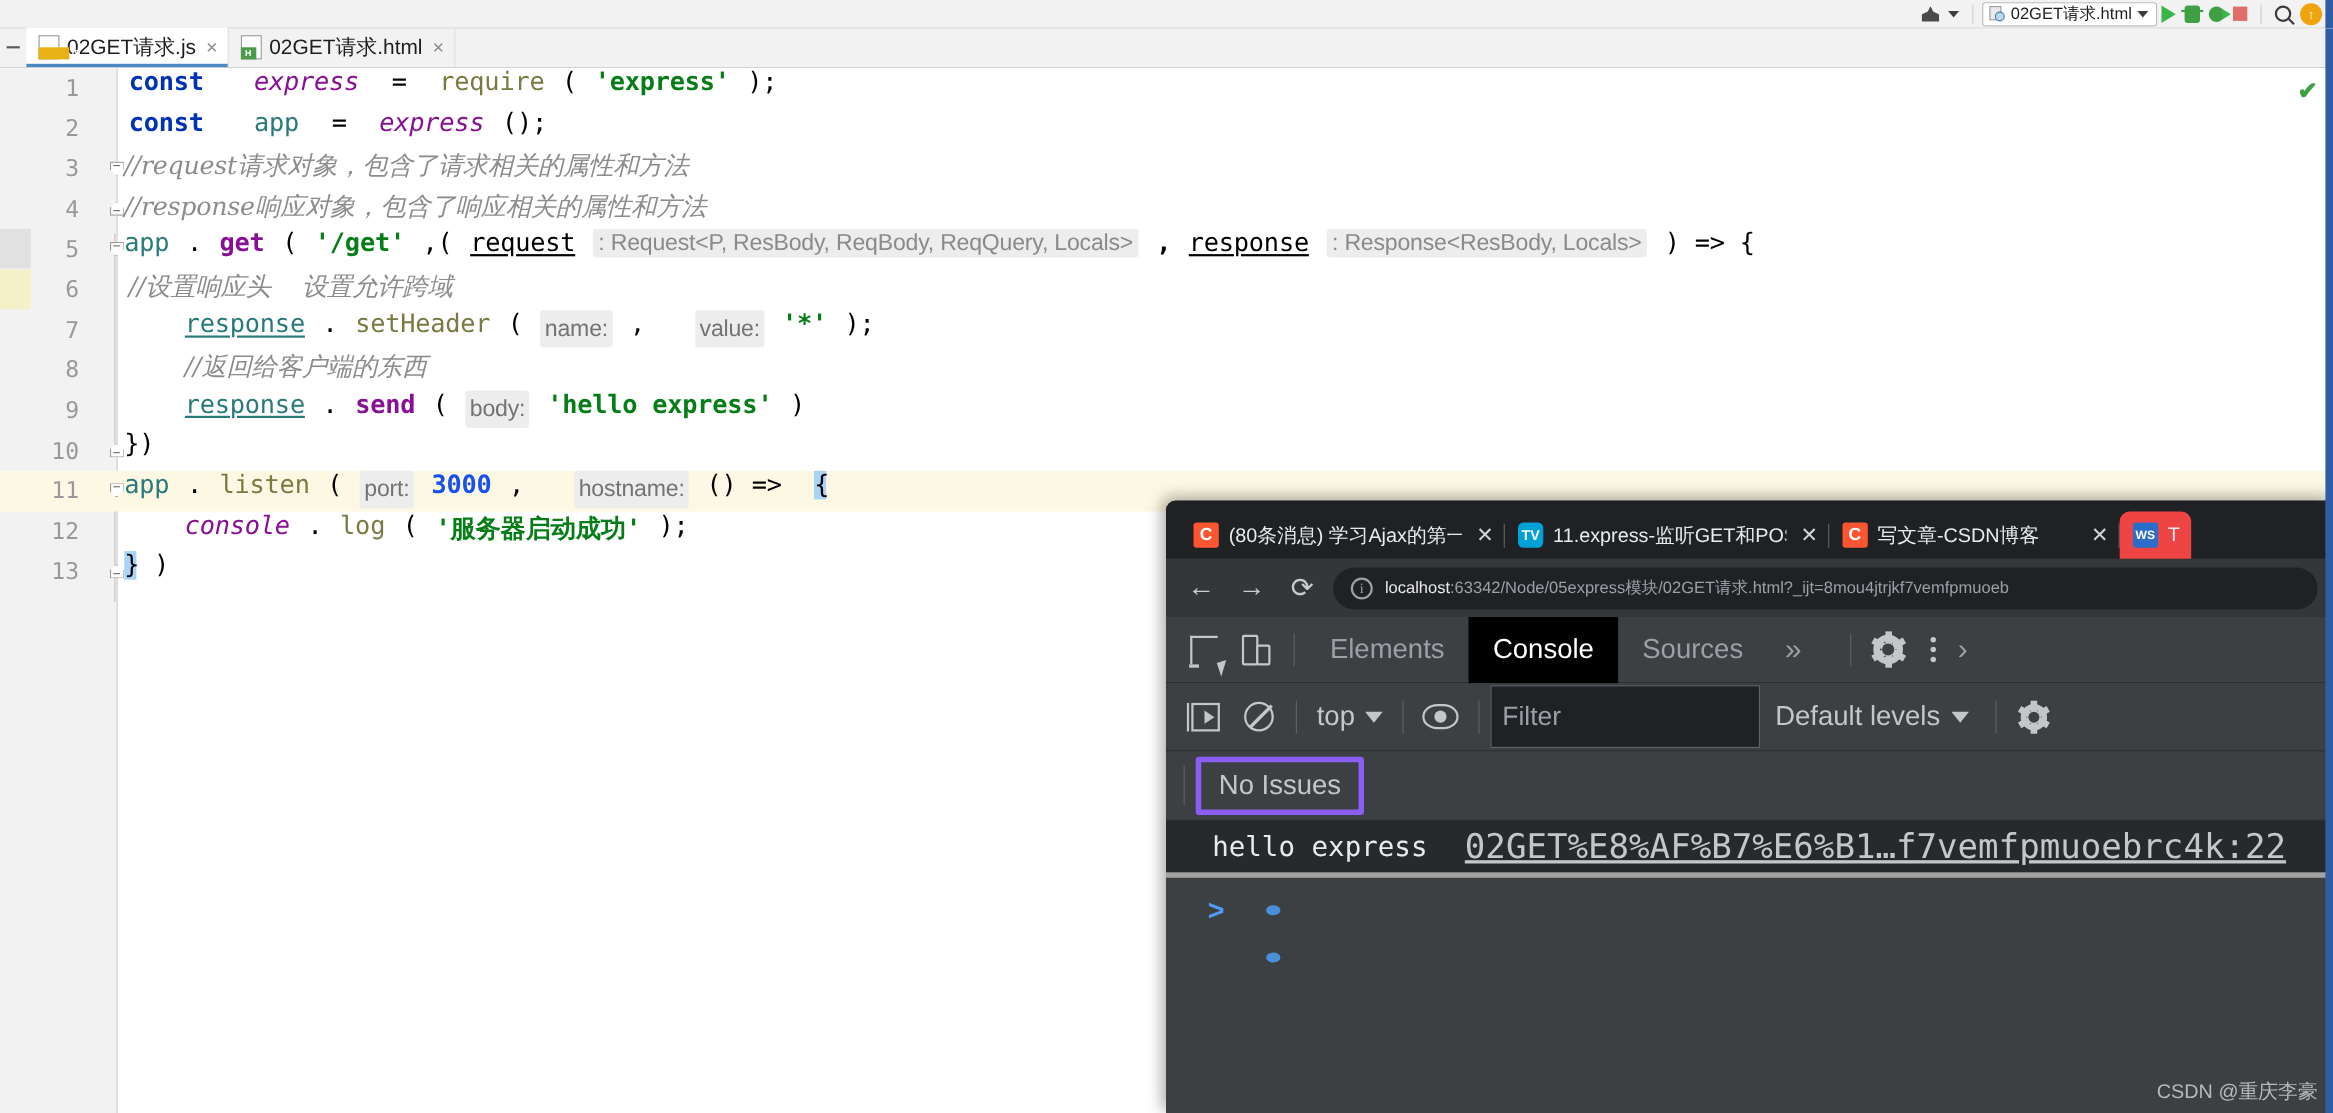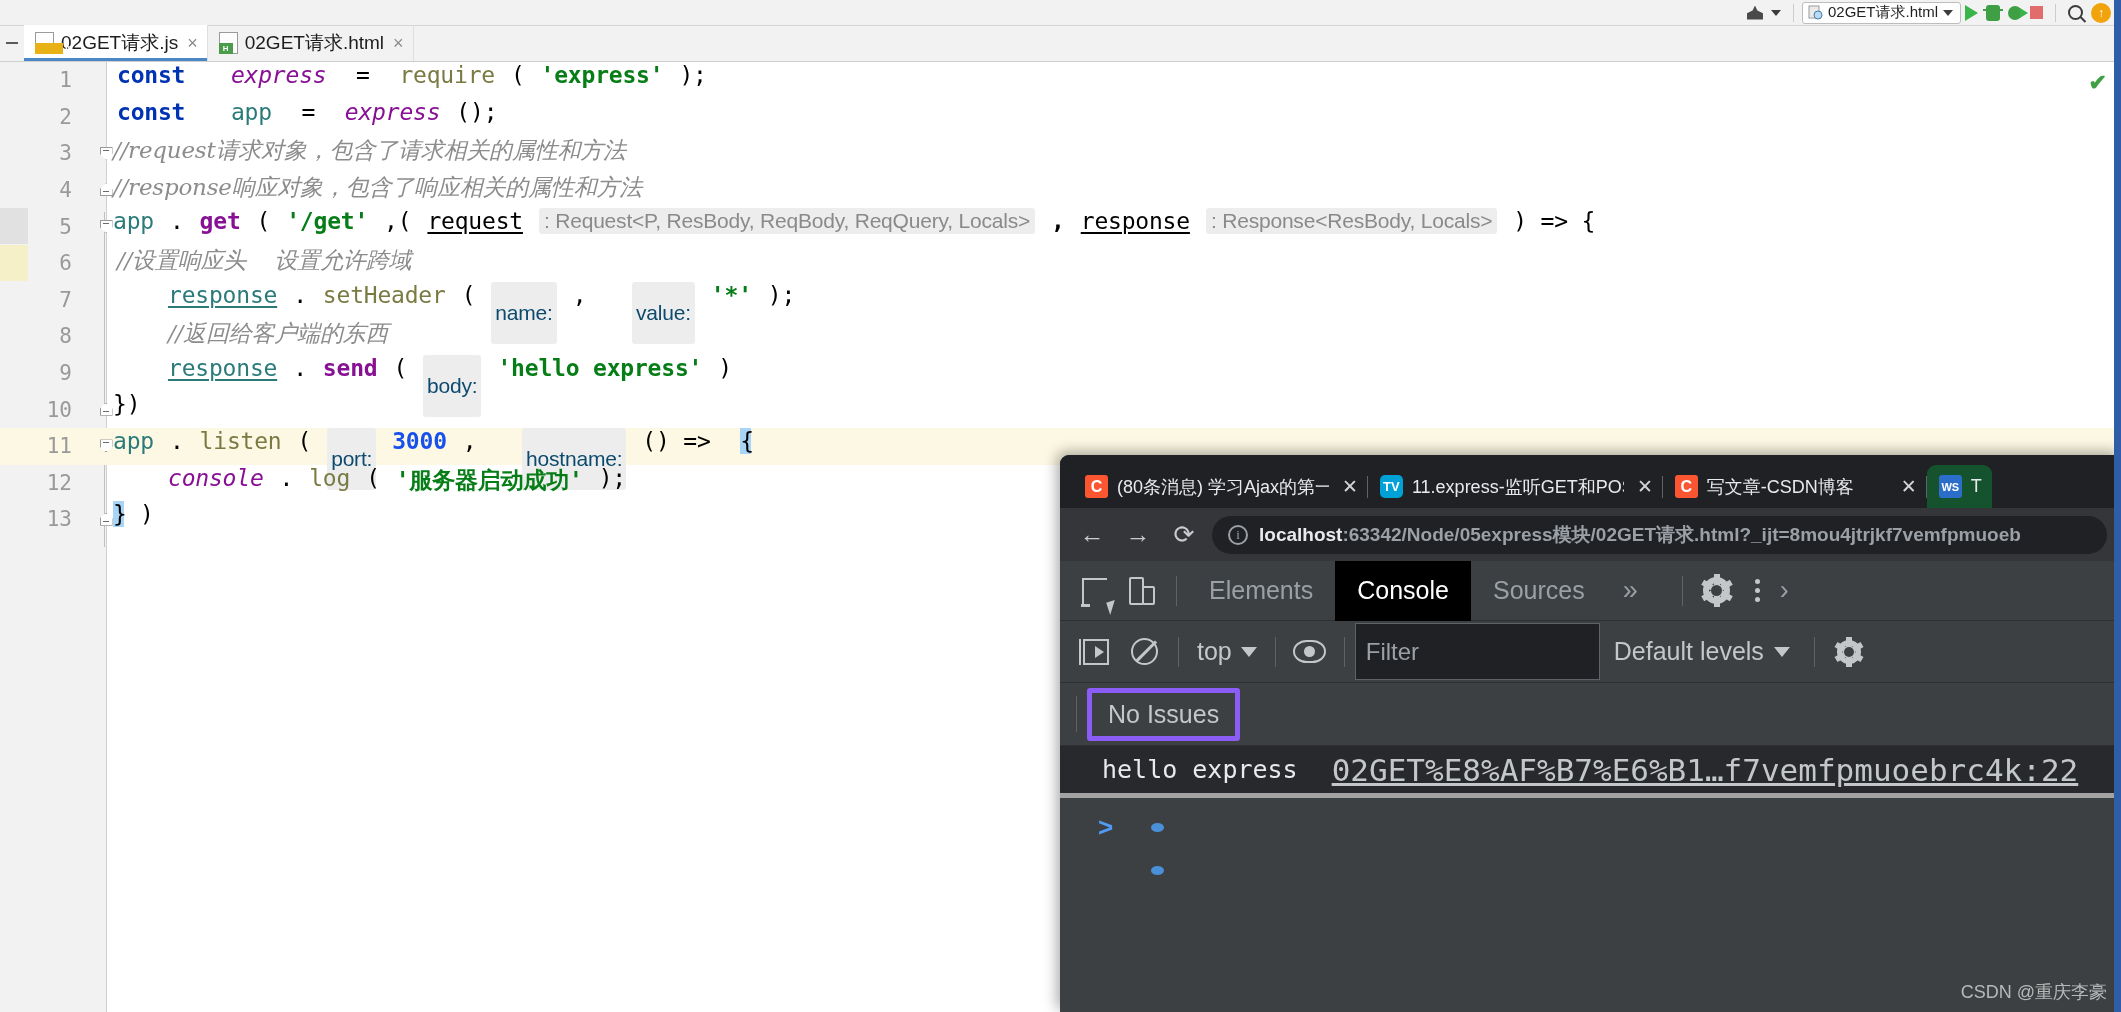--- a/index.html
+++ b/index.html
@@ -98,59 +98,59 @@
   .kw  { color:#0033b3; font-weight:bold; }
   .var { color:#871094; font-style:italic; }
   .fn  { color:#7a7a43; }
   .fnb { color:#871094; font-weight:bold; }
   .str { color:#067d17; font-weight:bold; }
   .num { color:#1750eb; font-weight:bold; }
   .pl  { color:#000000; }
   .ob  { color:#2a7a7a; }
   .cmt { color:#8c8c8c; font-style:italic; font-family:"DejaVu Serif", serif; }
   .hint {
-    color:#0c4a6e; font-weight:normal; background:#ededed; border-radius:3px;
-    padding:19px 4px; font-family:"Liberation Sans", sans-serif; font-size:21px;
+    color:#737373; font-weight:normal; background:#ededed; border-radius:3px;
+    padding:5px 4px; font-family:"Liberation Sans", sans-serif; font-size:21px;
   }
   .hint2 {
     color:#8a8a8a; background:#ededed; border-radius:3px; padding:1px 5px;
     font-family:"Liberation Sans", sans-serif; font-size:21px; font-weight:normal;
   }
   .uline { text-decoration:underline; text-underline-offset:3px; }
   .caret { display:inline-block; width:11px; background:#a8d4f5; }
   .check-ok{ position:absolute; right:14px; top:8px; color:#3f9f45; font-size:22px; font-weight:bold; }
 
   
   .chrome {
     position:absolute; left:1060px; top:455px; width:1061px; height:557px;
     background:#3c4043; box-shadow:-3px -3px 14px rgba(0,0,0,.34);
     border-top-left-radius:9px; overflow:hidden;
   }
   .ctabs { height:53px; background:#202124; display:flex; align-items:flex-end; padding-left:13px; }
   .ctab {
     height:43px; display:flex; align-items:center; gap:9px; padding:0 10px 0 12px;
     font-size:18px; color:#e8eaed; white-space:nowrap; position:relative; max-width:300px;
   }
-  .ctab.selected { background:#14532d; border-top-left-radius:9px; border-top-right-radius:9px;margin-top:20px; }
+  .ctab.selected { background:#ef4444; border-top-left-radius:9px; border-top-right-radius:9px;margin-top:20px; }
   .ctab .vsep{ position:absolute; right:0; top:11px; width:1px; height:22px; background:#5f6368; }
   .fav { width:23px; height:23px; border-radius:3px; flex:none; display:flex; align-items:center; justify-content:center; font-size:16px; font-weight:bold; color:#fff; }
   .fav.csdn { background:#fc5531; }
   .fav.bili { background:#00a1d6; border-radius:5px; color:#fff; font-size:13px; }
   .fav.wps  { background:#2a6ec9; font-size:11px; }
   .ctab-title { overflow:hidden; text-overflow:clip; max-width:212px; }
   .ctab-x { font-size:19px; color:#d2d4d7; margin-left:4px; }
 
   .cnav { height:53px; background:#35363a; display:flex; align-items:center; padding:0 14px; gap:10px; }
   .nav-btn { width:36px; height:36px; display:flex; align-items:center; justify-content:center; color:#c8cbcf; font-size:25px; }
   .omni {
     flex:1; height:38px; background:#202124; border-radius:19px;
     display:flex; align-items:center; padding:0 16px; gap:11px; overflow:hidden;
   }
   .info-ico { width:20px; height:20px; border:2px solid #9aa0a6; border-radius:50%; color:#9aa0a6; font-size:13px; display:flex; align-items:center; justify-content:center; font-family:"Liberation Serif", serif; flex:none; }
-  .url { font-size:19px; color:#9aa0a6; white-space:nowrap;font-weight:bold; }
+  .url { font-size:15px; color:#9aa0a6; white-space:nowrap; }
   .url .host { color:#e8eaed; }
 
   
   .devtools { background:#3c4043; height:451px; }
   .dt-top { height:60px; background:#3c4043; display:flex; align-items:center; padding:0 10px; border-bottom:1px solid #2e2f32; }
   .dt-icobtn { width:48px; height:48px; display:flex; align-items:center; justify-content:center; }
   .cursor-ico { width:25px; height:26px; border:2.5px solid #c4c7ca; border-right:none; border-bottom:none; position:relative; }
   .cursor-ico::before{content:"";position:absolute;left:-3px;bottom:-3px;width:9px;height:2.5px;background:#c4c7ca;}
   .cursor-ico::after{content:"";position:absolute;right:-10px;bottom:-10px;width:0;height:0;border-left:9px solid #c4c7ca;border-bottom:13px solid transparent;transform:rotate(-18deg);}
   .device-ico { width:26px; height:28px; position:relative; }

